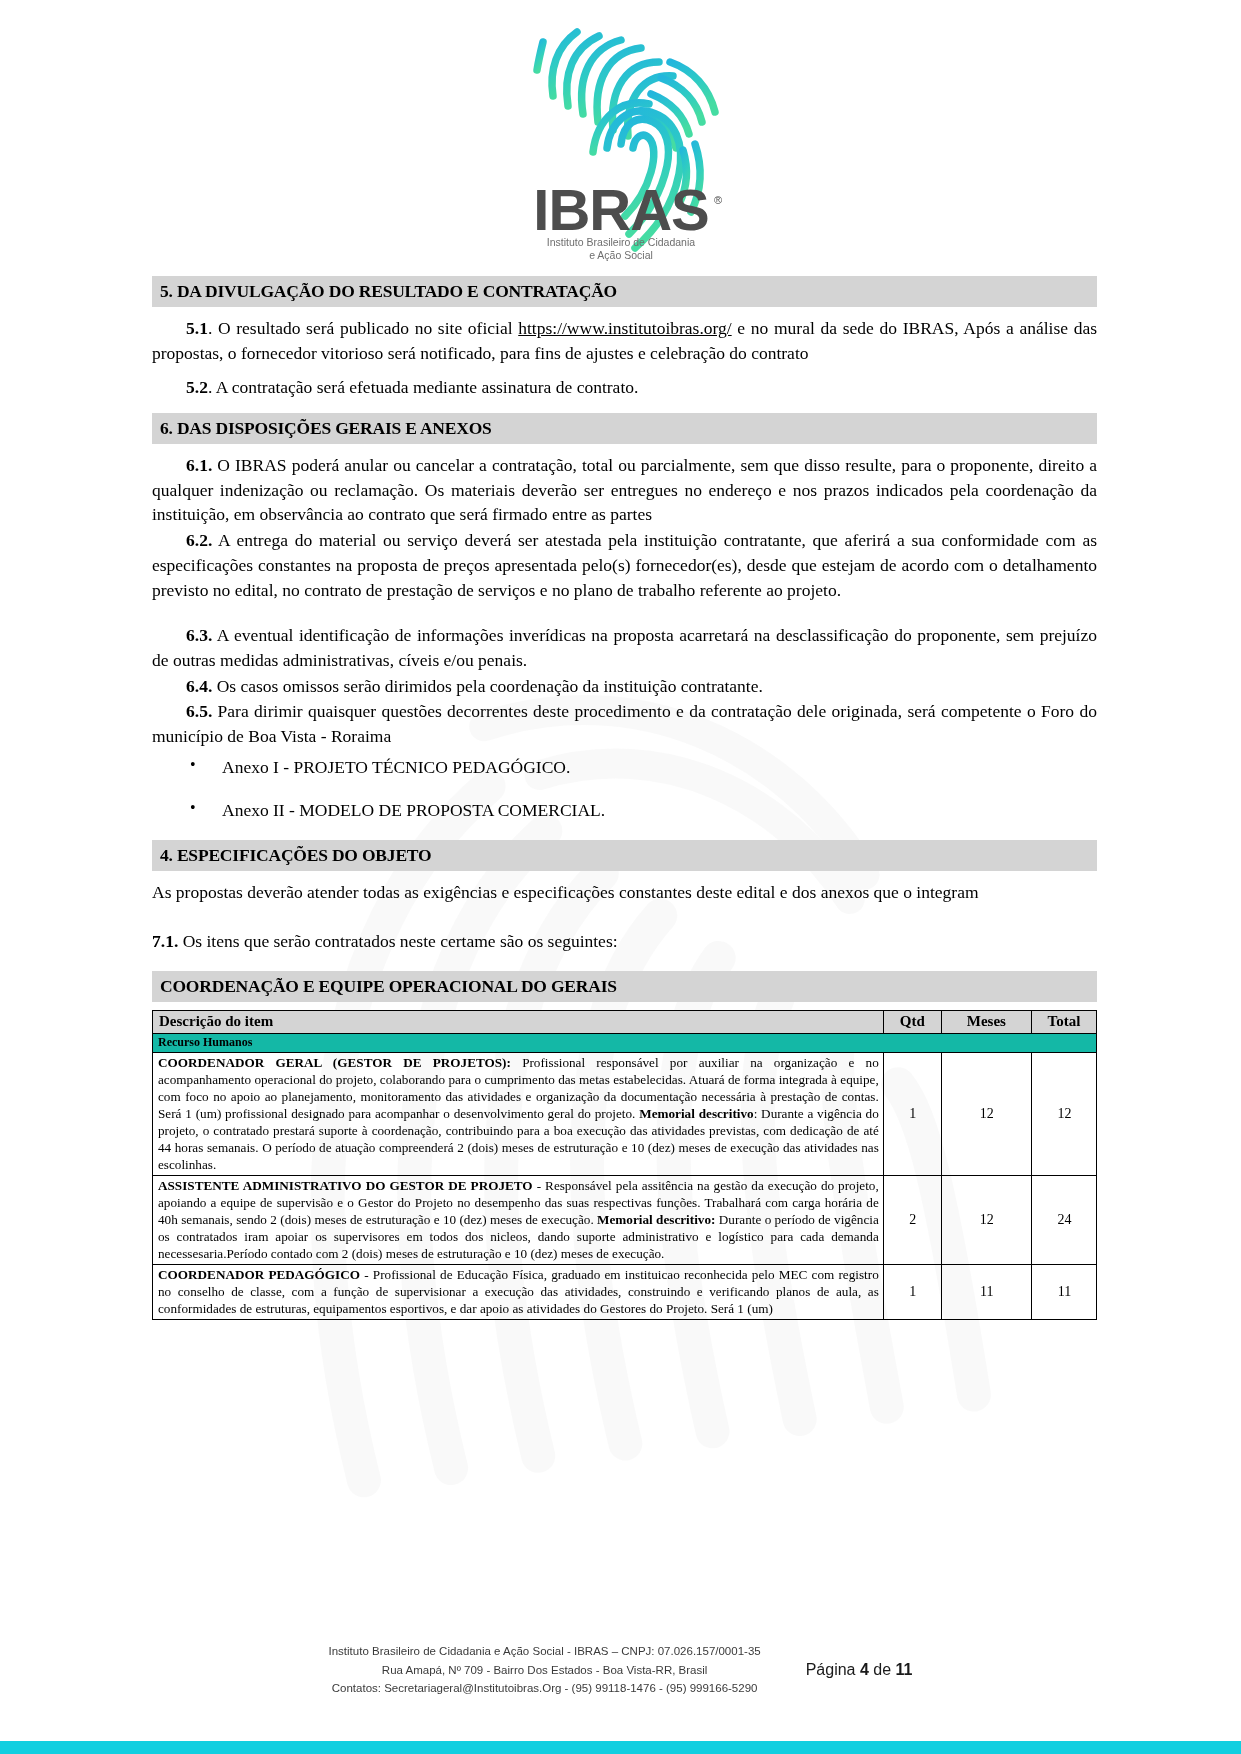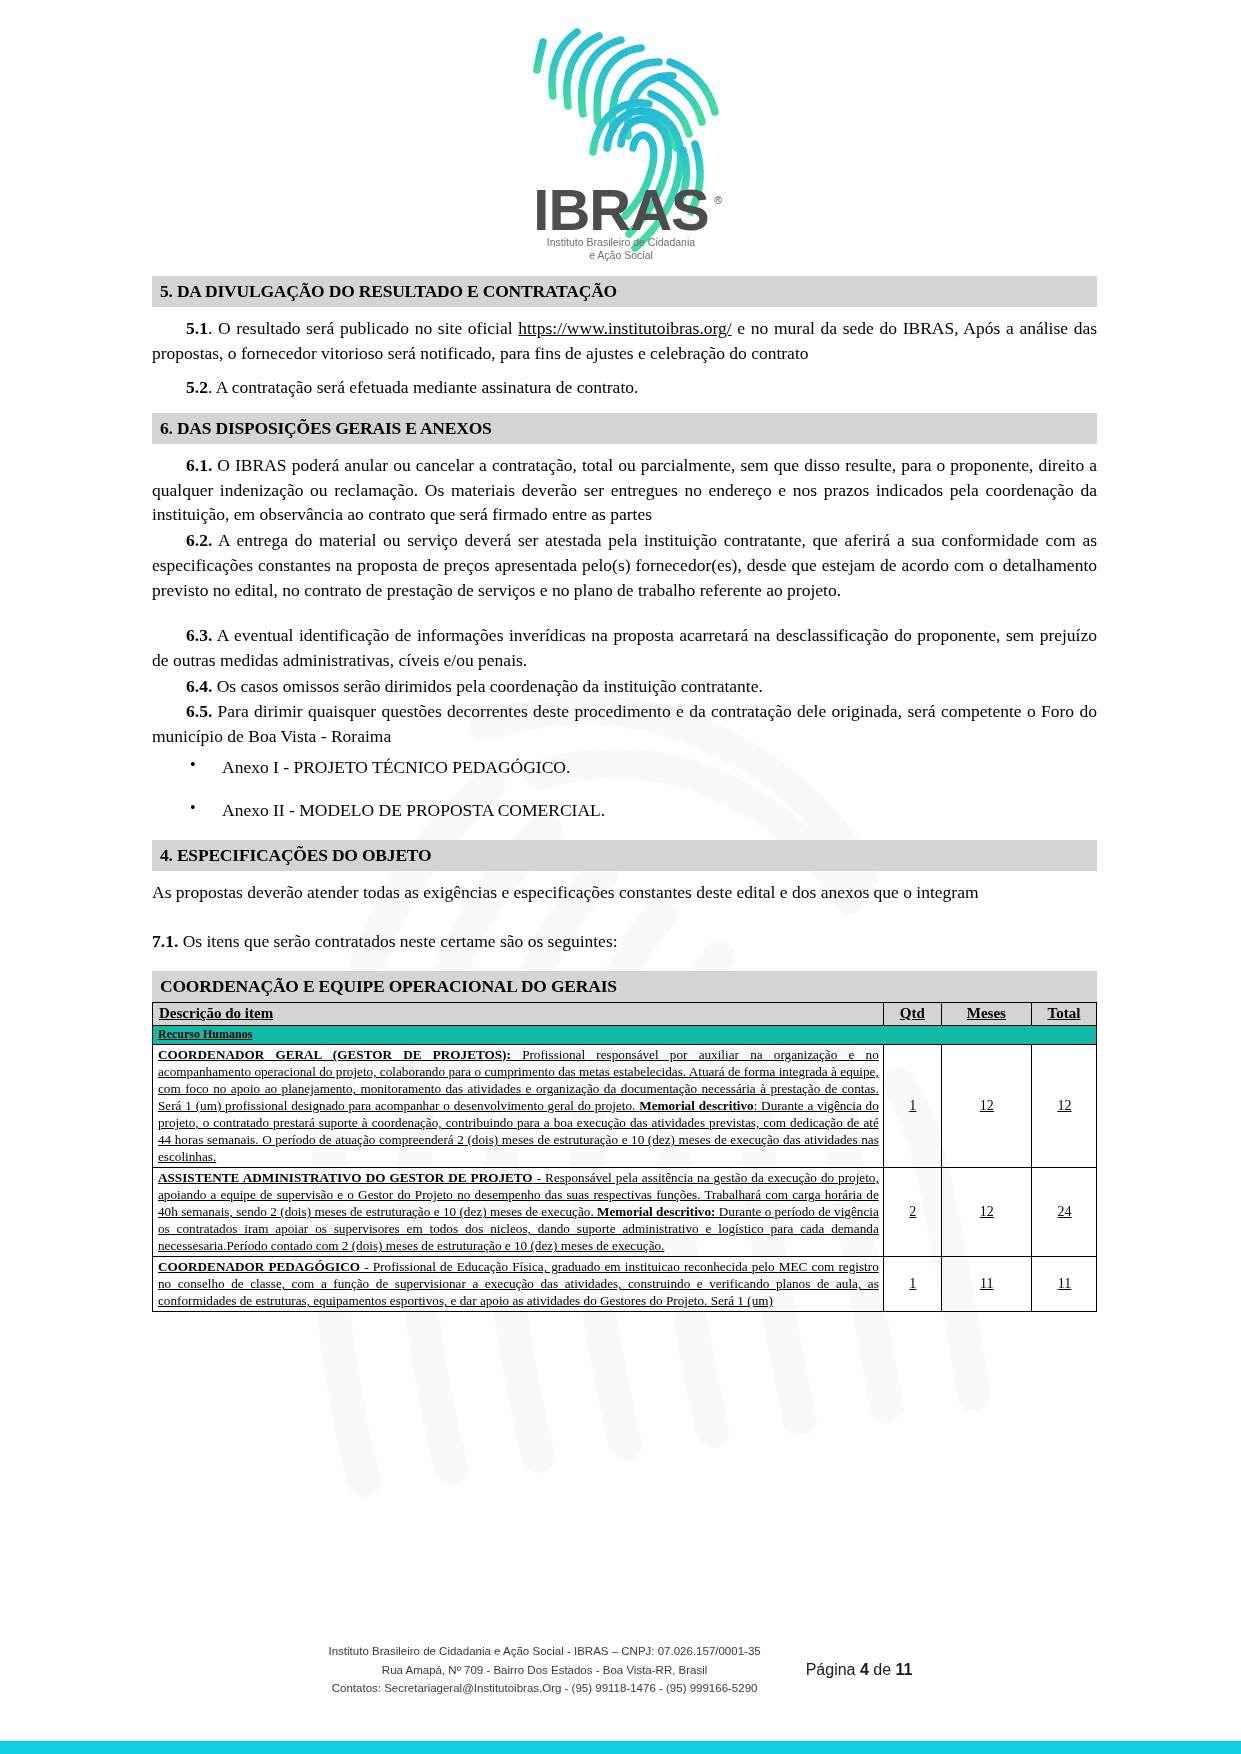--- a/index.html
+++ b/index.html
@@ -94,23 +94,22 @@
     position: absolute;
     left: 38px;
     top: -1px;
     font-size: 16px;
   }
 
   
   table.items {
     border-collapse: collapse;
     width: 945px;
-    margin-top: 0;
+    margin-top: 8px;
     table-layout: fixed;
-    text-decoration: underline;
   }
   table.items th, table.items td {
     border: 1px solid #000000;
     vertical-align: middle;
     padding: 1px 4px 2px 5px;
   }
   table.items th {
     background: #d4d4d4;
     font-weight: bold;
     font-size: 15px;

